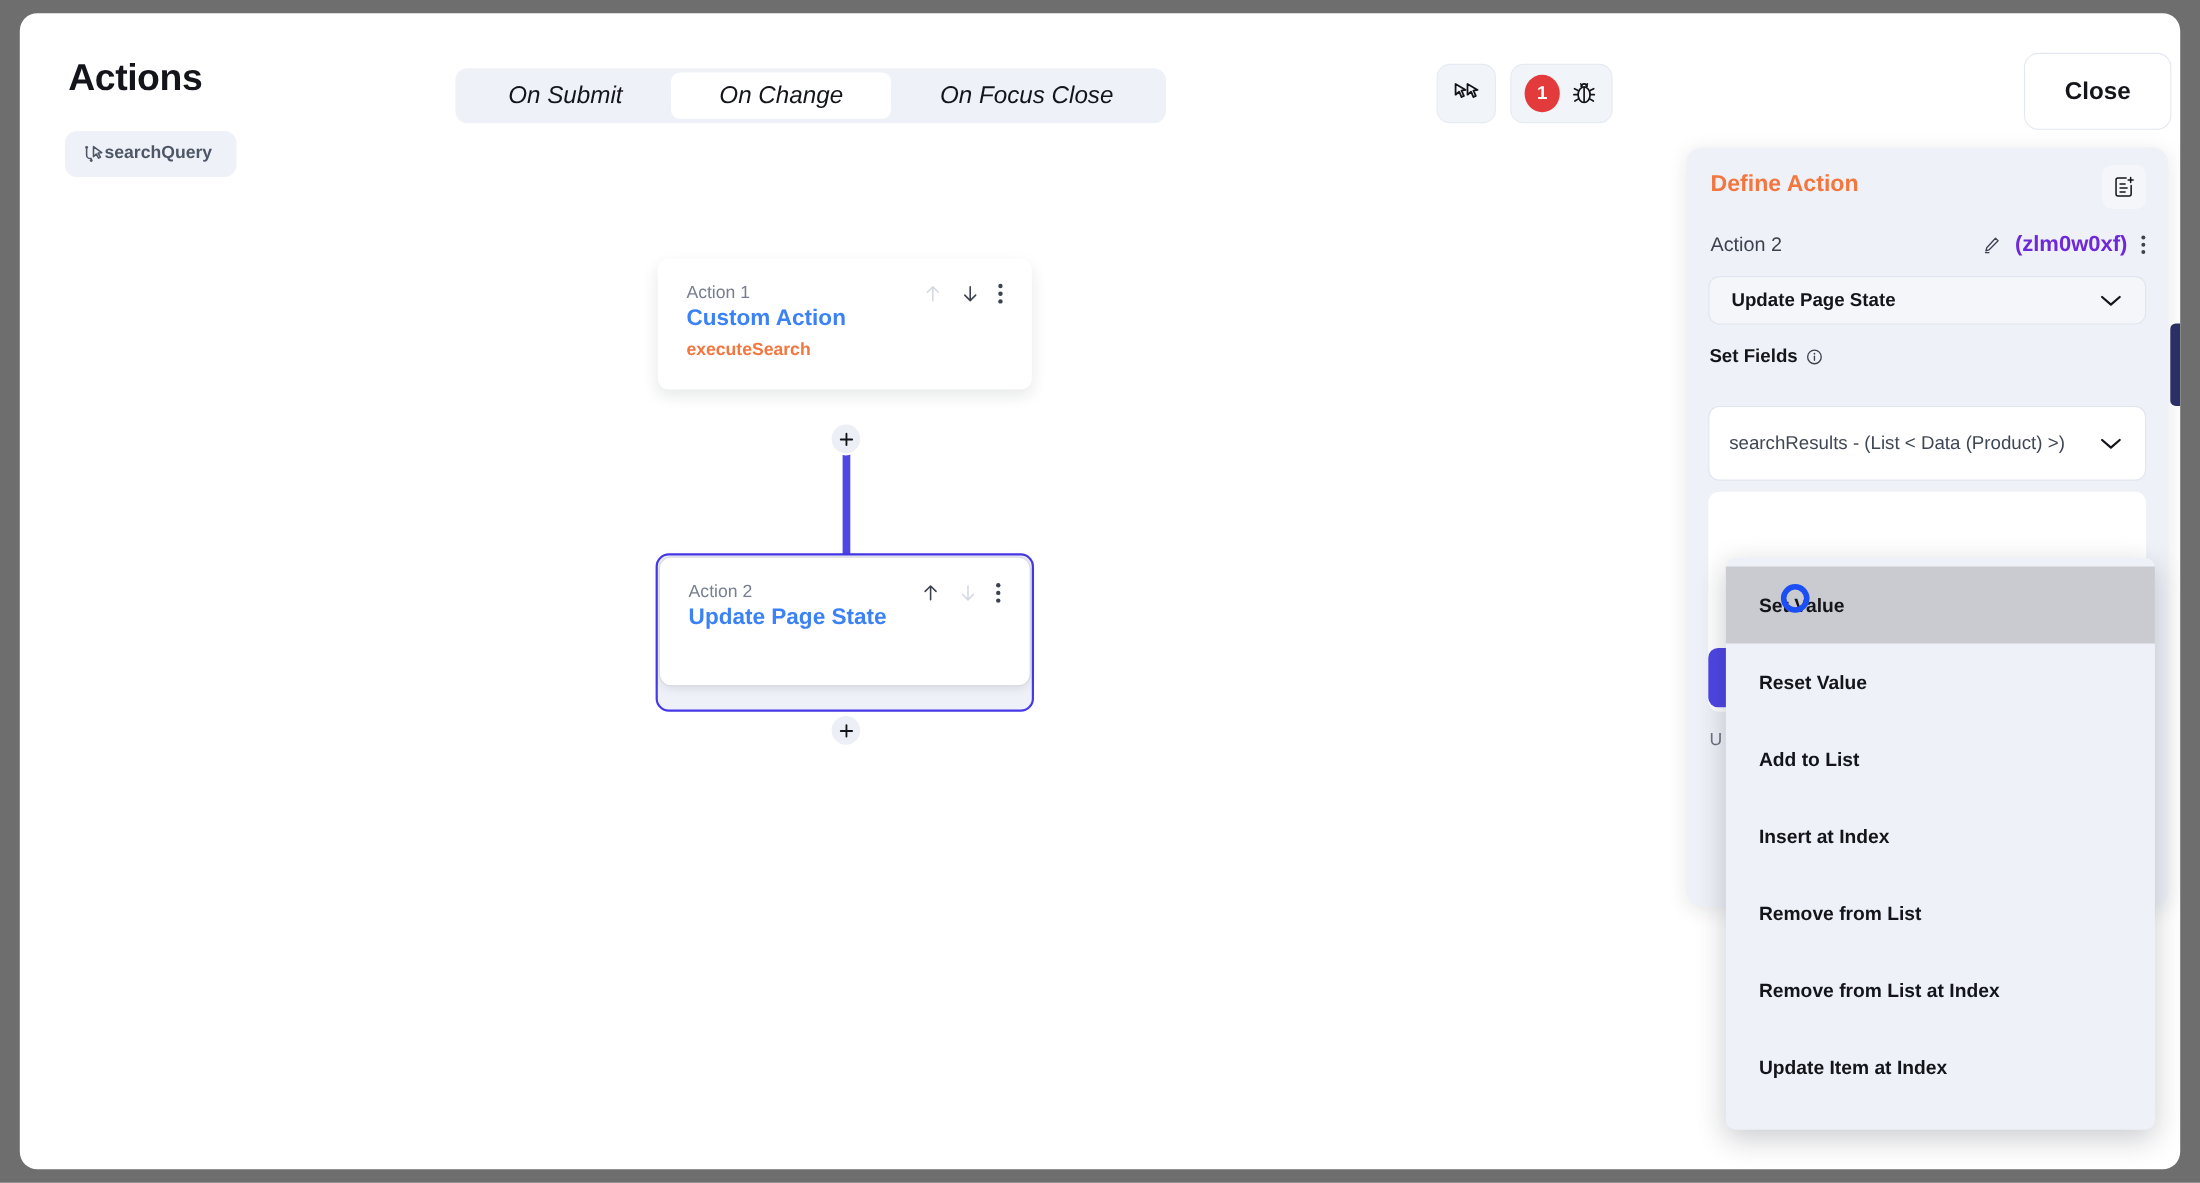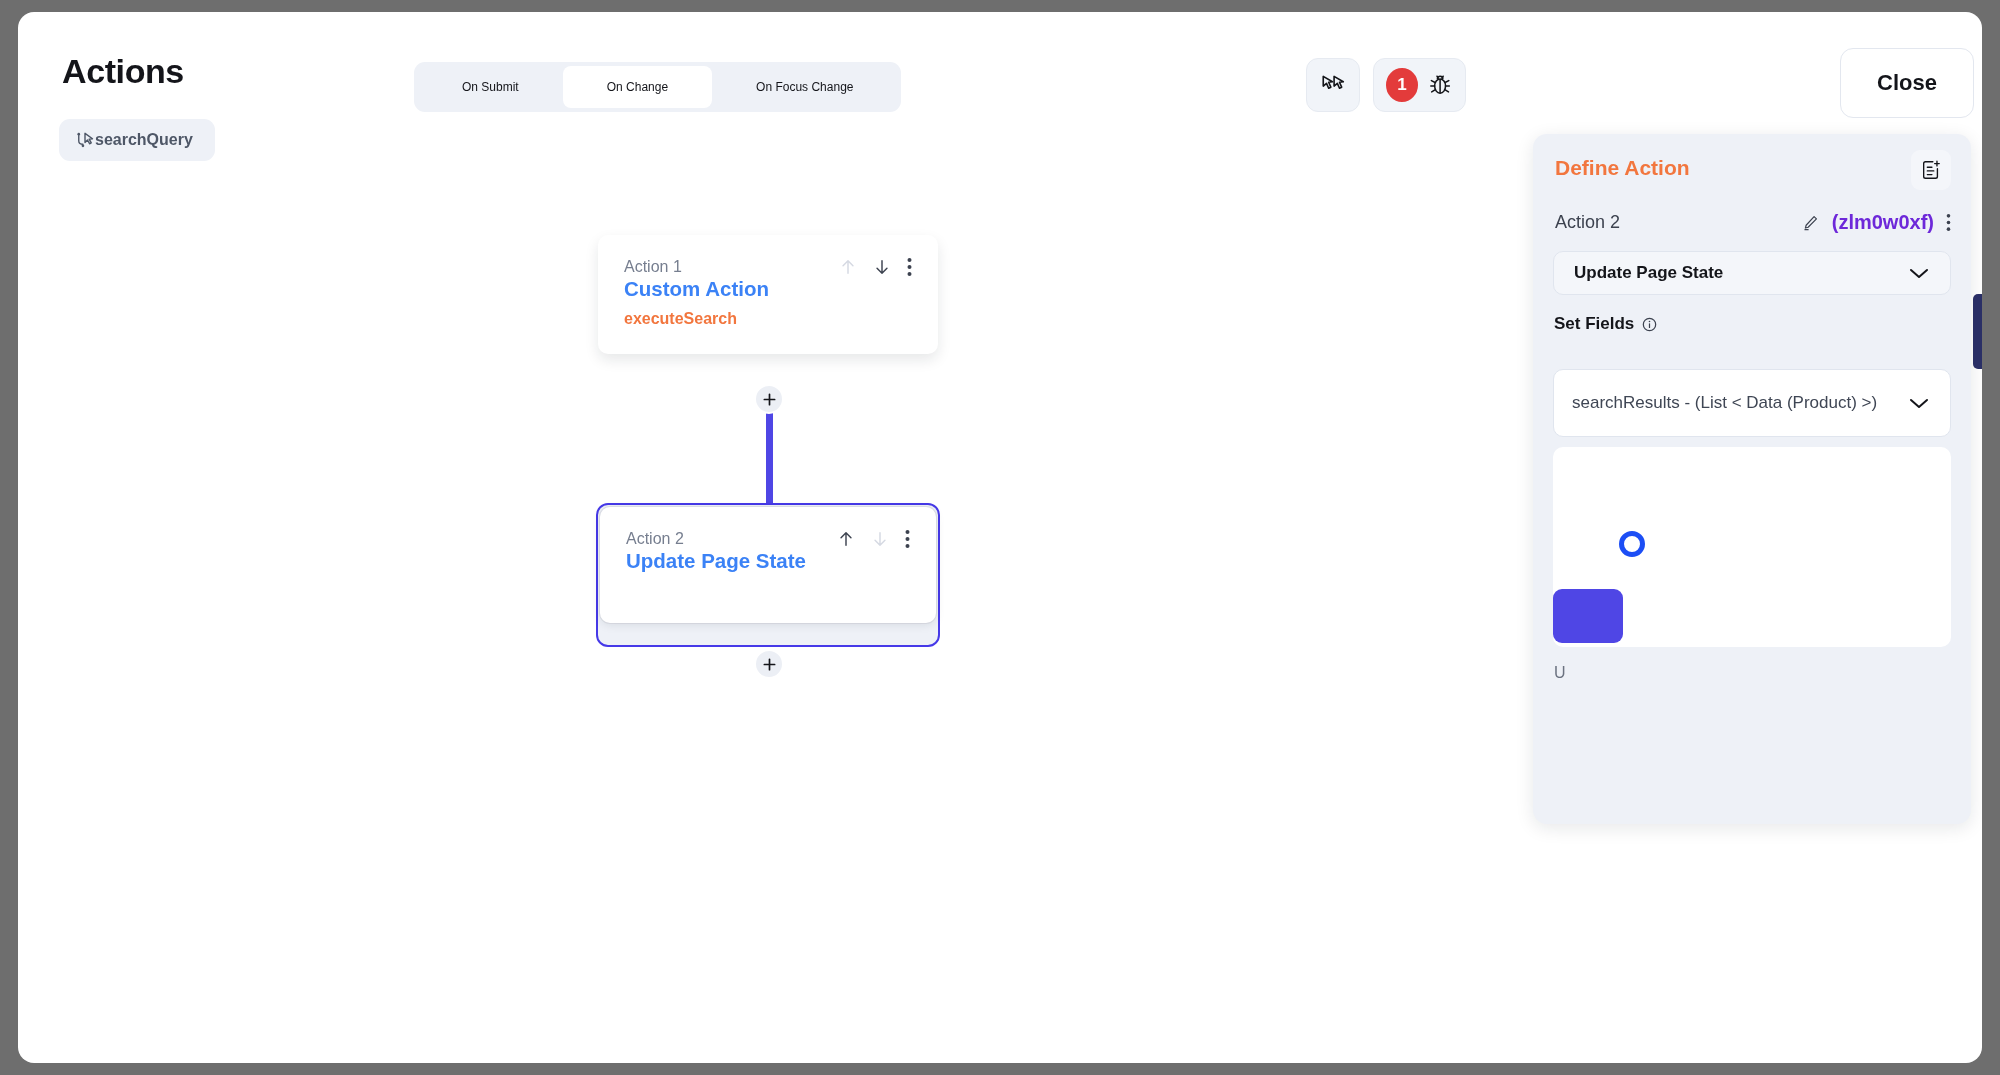--- a/index.html
+++ b/index.html
@@ -37,22 +37,22 @@
 
   
   .tab-group {
     position: absolute; left: 396px; top: 50px;
     height: 50px; display: flex; align-items: center;
     background: #eef1f7; border-radius: 11px; padding: 4px;
   }
   .tab {
     height: 42px; padding: 0 44px;
     display: flex; align-items: center; justify-content: center;
-    font-size: 12px; color: #14151a; border-radius: 8px;
-    cursor: pointer; white-space: nowrap;
+    font-size: 22px; color: #14151a; border-radius: 8px;
+    cursor: pointer; white-space: nowrap; font-style: italic;
   }
   .tab.active { background: #ffffff; }
 
   
   .icon-btn {
     position: absolute; top: 46px;
     height: 54px; background: #f1f4f9; border: 1px solid #e6eaf1;
     border-radius: 12px; display: flex; align-items: center;
     justify-content: center; cursor: pointer;
   }
@@ -207,21 +207,21 @@
       <circle cx="9.5" cy="19" r="1.6" fill="#4e5767" stroke="none"></circle>
       <path d="M4.5 6.6 V13 a4 4 0 0 0 4 4 h1" stroke-linecap="round"></path>
       <path d="M12 4 L12 15 L15 12 L17.5 16.5 L19.5 15.5 L17 11 L21 10.5 Z" fill="none" stroke-linejoin="round"></path>
     </svg>
     <span class="chip-label">searchQuery</span>
   </div>
 
   <div class="tab-group">
     <div class="tab">On Submit</div>
     <div class="tab active">On Change</div>
-    <div class="tab">On Focus Change</div>
+    <div class="tab">On Focus Close</div>
   </div>
 
   <div class="icon-btn pointer-btn">
     <svg width="26" height="26" viewBox="0 0 24 24" fill="none" stroke="#14151a" stroke-width="1.5">
       <path d="M3 4 L3 13 L6 10.5 L8 15 L10 14 L8 9.5 L11.5 9 Z" stroke-linejoin="round"></path>
       <path d="M13 4 L13 13 L16 10.5 L18 15 L20 14 L18 9.5 L21.5 9 Z" stroke-linejoin="round"></path>
     </svg>
   </div>
 
   <div class="icon-btn debug-btn">
@@ -349,17 +349,26 @@
       <svg class="chev" viewBox="0 0 22 14" fill="none" stroke="#14151a" stroke-width="2">
         <path d="M3 4 L11 11 L19 4" stroke-linecap="round" stroke-linejoin="round"></path>
       </svg>
     </div>
 
     <div class="hidden-card"></div>
     <div class="blue-btn"></div>
     <div class="under-text">U</div>
   </div>
 
+  <div class="dropdown">
+    <div class="dd-item highlight">Set Value</div>
+    <div class="dd-item">Reset Value</div>
+    <div class="dd-item">Add to List</div>
+    <div class="dd-item">Insert at Index</div>
+    <div class="dd-item">Remove from List</div>
+    <div class="dd-item">Remove from List at Index</div>
+    <div class="dd-item">Update Item at Index</div>
+  </div>
 
   <div class="cursor-ring"></div>
 
   <div class="edge-tab"></div>
 </div>
 
 </body></html>

